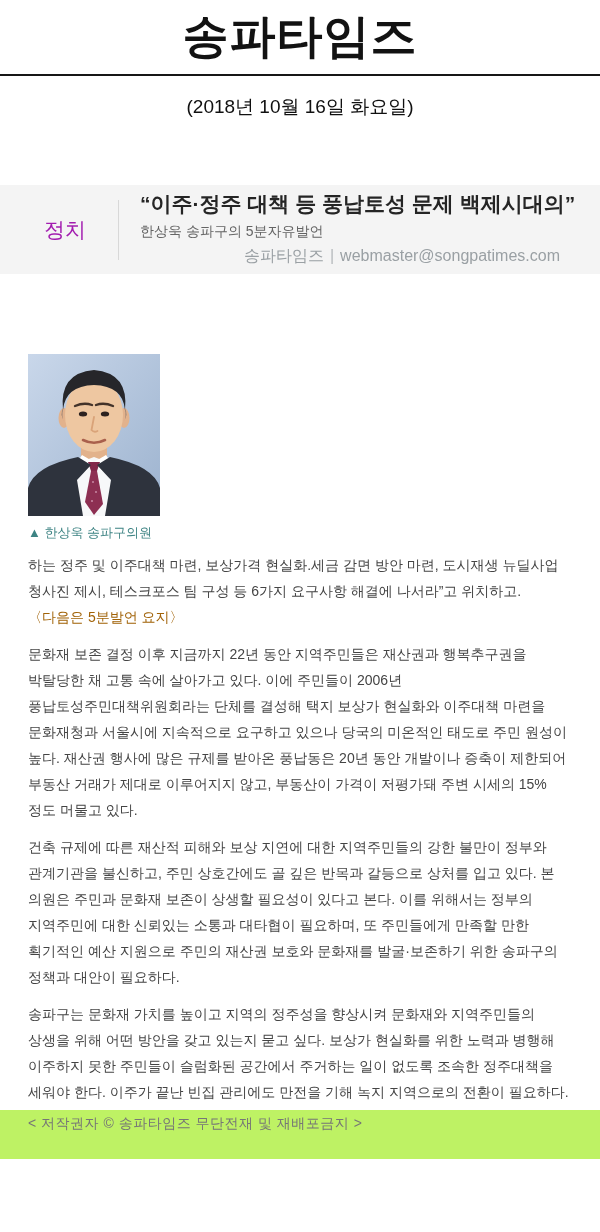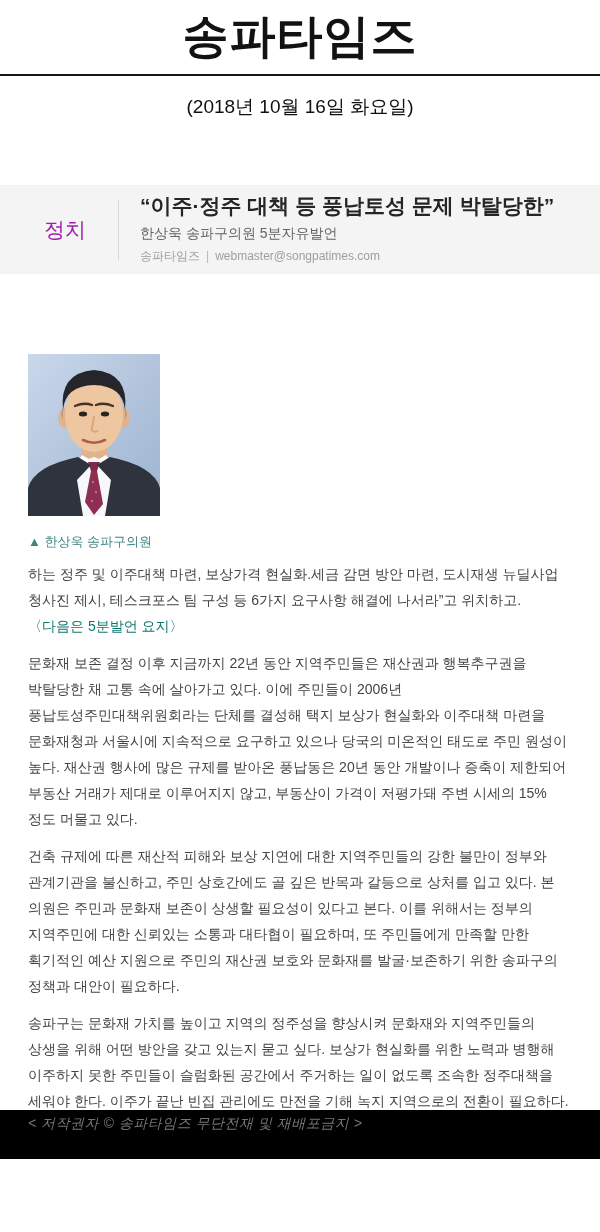--- a/index.html
+++ b/index.html
@@ -27,63 +27,63 @@
   
   .article-header {
     margin-top: 64px; height: 89px; background: #f4f4f4;
     display: flex; align-items: center; padding: 0 40px 0 44px;
   }
   .category-label { font-size: 21px; color: #a21caf; width: 74px; flex: none; }
   .header-divider { width: 1px; height: 60px; background: #d8d8d8; margin-right: 21px; flex: none; }
   .titles { flex: 1; min-width: 0; }
   .headline { font-size: 21px; font-weight: bold; color: #252525; line-height: 1.15; white-space: nowrap; }
   .subheadline { font-size: 14px; color: #646464; margin-top: 7px; }
-  .byline { margin-top: 5px; font-size: 12px; color: #9aa0a4; }
+  .byline { margin-top: 5px; text-align: right; font-size: 16px; color: #9aa0a4; }
   .byline .sep { padding: 0 6px; color: #b5b9bc; }
 
   
   .article-body { margin: 80px 27px 0 28px; font-size: 14px; }
   .intro-row { display: flex; align-items: flex-start; }
   .portrait-figure { width: 132px; flex: none; margin-right: 18px; }
   .portrait-photo svg { display: block; width: 132px; height: 162px; }
-  .photo-caption { margin-top: 17px; font-size: 13px; color: #3d8383; }
+  .photo-caption { margin-top: 8px; font-size: 13px; color: #3d8383; }
   .article-intro {
     flex: 1; padding-top: 18px; font-size: 15px; line-height: 34px; color: #444;
   }
   .body-paragraph {
     margin-top: 11px; font-size: 14px; line-height: 26px; color: #444;
     text-align: left; word-break: keep-all;
   }
   .lead-paragraph { margin-top: 10px; }
-  .inline-link { color: #0f766e; cursor: pointer; }
+  .inline-link { color: #a16207; cursor: pointer; }
 
   
   .copyright-footer {
     position: absolute; left: 0; right: 0; bottom: 0; height: 49px;
-    background: #000000; padding: 5px 27px 0 28px;
-    font-size: 14px; color: #767676; letter-spacing: 0.5px; font-style: italic;
+    background: #bef264; padding: 5px 27px 0 28px;
+    font-size: 14px; color: #767676; letter-spacing: 0.5px;
   }
 </style>
 </head>
 <body>
 
 <div class="page">
 
   <header class="masthead">
     <div class="masthead-logo">송파타임즈</div>
   </header>
 
   <div class="date-line">(2018년 10월 16일 화요일)</div>
 
   <section class="article-header">
     <div class="category-label">정치</div>
     <div class="header-divider"></div>
     <div class="titles">
-      <h2 class="headline">“이주·정주 대책 등 풍납토성 문제 박탈당한”</h2>
-      <div class="subheadline">한상욱 송파구의원 5분자유발언</div>
+      <h2 class="headline">“이주·정주 대책 등 풍납토성 문제 백제시대의”</h2>
+      <div class="subheadline">한상욱 송파구의 5분자유발언</div>
       <div class="byline">
         <span>송파타임즈</span><span class="sep">|</span><span>webmaster@songpatimes.com</span>
       </div>
     </div>
   </section>
 
   <article class="article-body">
 
     <div class="intro-row">
       <figure class="portrait-figure">

